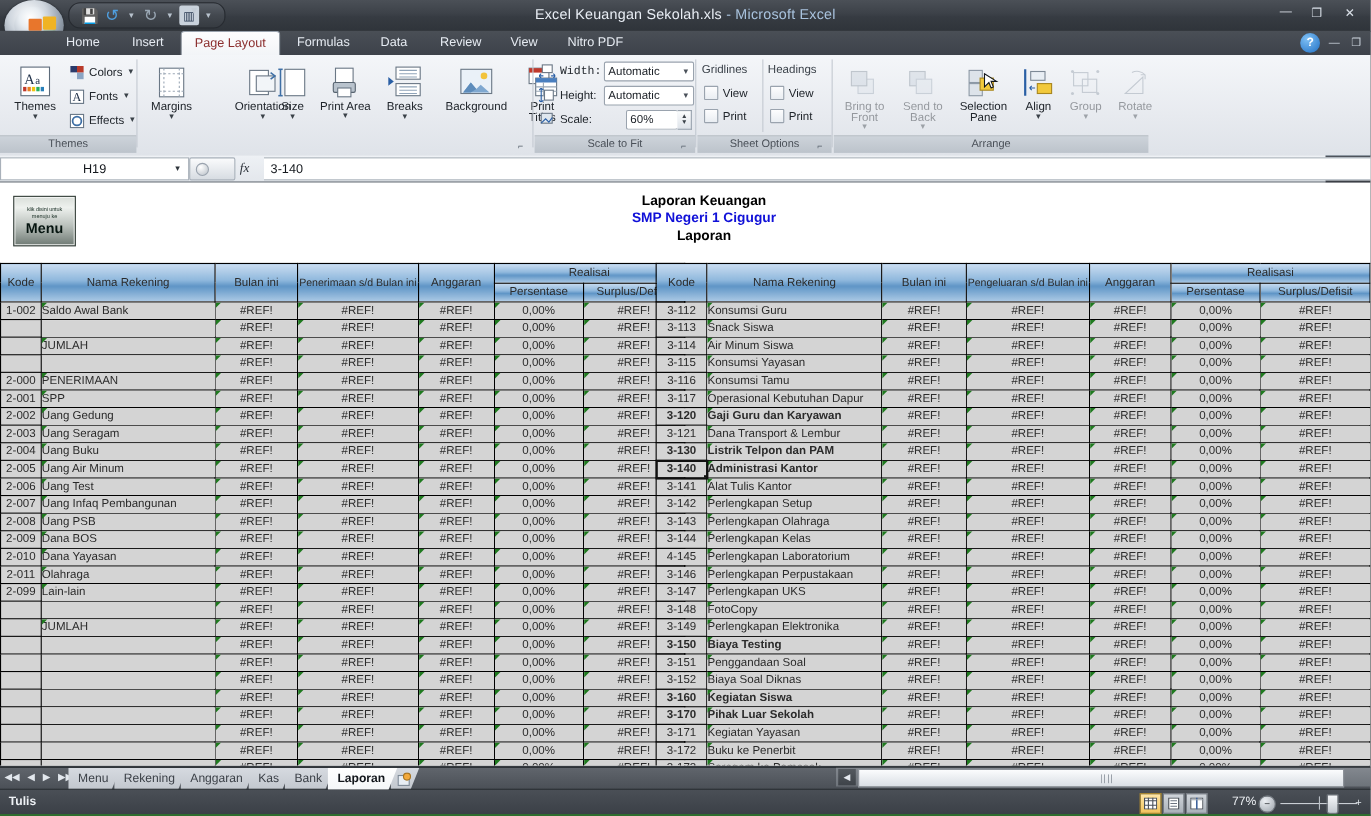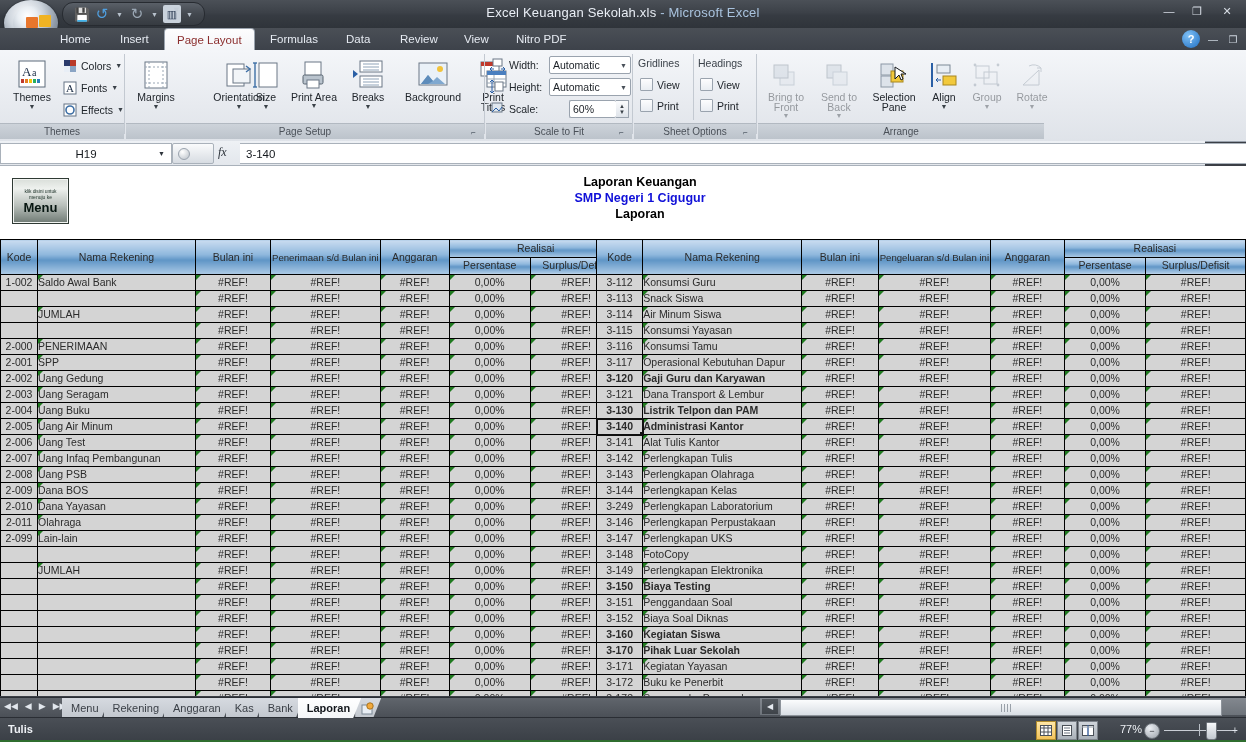--- a/index.html
+++ b/index.html
@@ -453,28 +453,27 @@
               <rect x="9" y="11" width="19" height="16" fill="#fff" stroke="#6a7785"></rect>
               <rect x="9" y="11" width="19" height="4" fill="#4a7fbf"></rect>
               <line x1="9" y1="19" x2="28" y2="19" stroke="#9aa7b5"></line>
                 <line x1="9" y1="23" x2="28" y2="23" stroke="#9aa7b5"></line>
               <line x1="16" y1="15" x2="16" y2="27" stroke="#9aa7b5"></line>
             </svg>
           </div>
           <div class="lb" style="line-height:10px;">Print Titles</div>
         </div>
       </div>
-      <div class="group-label">Page Setup</div>
       <div class="glaunch" style="bottom:1px;">⌐</div>
     </div>
     <div class="group-sep" style="left:484px;"></div>
 
     <div class="group" style="left:486px;width:146px;">
       <div class="group-body">
-        <div class="smrow" style="left:4px;top:5px;">
+        <div class="smrow" style="left:4px;top:5px;font-family:Liberation Mono, monospace;">
           <span class="smic">
             <svg width="15" height="13" viewBox="0 0 15 13">
                 <rect x="3" y="1" width="9" height="7" fill="#fff" stroke="#6a7785"></rect>
             <path d="M0 11 h4 M0 11 l2-2 M0 11 l2 2" stroke="#2a5fa5" fill="none"></path>
                 <path d="M15 11 h-4 M15 11 l-2-2 M15 11 l-2 2" stroke="#2a5fa5" fill="none"></path>
               </svg>
           </span>
           <span>Width:</span>
         </div>
         <div class="combo" style="position:absolute;left:63px;top:4px;width:74px;">
@@ -1039,21 +1038,21 @@
             <td class="codecell cellgray">3-141</td>
             <td class="namecell cellgray mark">Alat Tulis Kantor</td>
             <td class="cellgray mark num">#REF!</td>
             <td class="cellgray mark num">#REF!</td>
             <td class="cellgray mark num">#REF!</td>
             <td class="cellgray mark pct">0,00%</td>
             <td class="cellgray mark num">#REF!</td>
           </tr>
           <tr>
             <td class="codecell cellgray">3-142</td>
-            <td class="namecell cellgray mark">Perlengkapan Tulis</td>
+            <td class="namecell cellgray mark">Perlengkapan Setup</td>
             <td class="cellgray mark num">#REF!</td>
             <td class="cellgray mark num">#REF!</td>
             <td class="cellgray mark num">#REF!</td>
             <td class="cellgray mark pct">0,00%</td>
             <td class="cellgray mark num">#REF!</td>
           </tr>
           <tr>
             <td class="codecell cellgray">3-143</td>
             <td class="namecell cellgray mark">Perlengkapan Olahraga</td>
             <td class="cellgray mark num">#REF!</td>
@@ -1065,21 +1064,21 @@
           <tr>
             <td class="codecell cellgray">3-144</td>
             <td class="namecell cellgray mark">Perlengkapan Kelas</td>
             <td class="cellgray mark num">#REF!</td>
             <td class="cellgray mark num">#REF!</td>
             <td class="cellgray mark num">#REF!</td>
             <td class="cellgray mark pct">0,00%</td>
             <td class="cellgray mark num">#REF!</td>
           </tr>
           <tr>
-            <td class="codecell cellgray">3-249</td>
+            <td class="codecell cellgray">4-145</td>
             <td class="namecell cellgray mark">Perlengkapan Laboratorium</td>
             <td class="cellgray mark num">#REF!</td>
             <td class="cellgray mark num">#REF!</td>
             <td class="cellgray mark num">#REF!</td>
             <td class="cellgray mark pct">0,00%</td>
             <td class="cellgray mark num">#REF!</td>
           </tr>
           <tr>
             <td class="codecell cellgray">3-146</td>
             <td class="namecell cellgray mark">Perlengkapan Perpustakaan</td>

